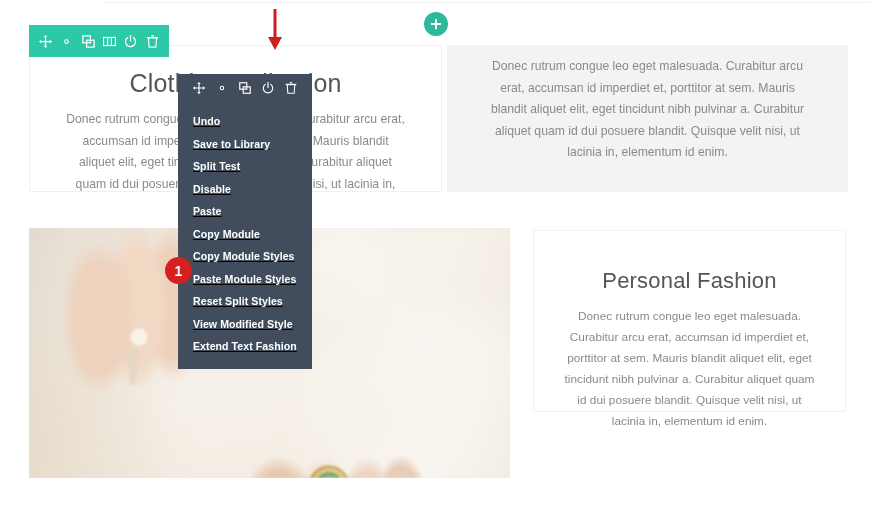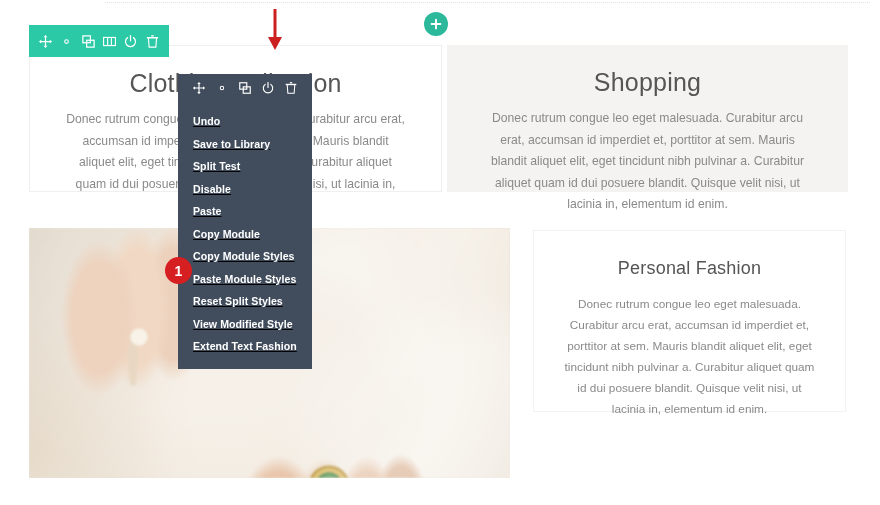--- a/index.html
+++ b/index.html
@@ -71,23 +71,23 @@
   }
 
   #card-clothing .card-title,
   #card-shopping .card-title {
     font-size: 25px;
     line-height: 30px;
     margin-top: 22px;
   }
 
   #card-personal .card-title {
-    font-size: 18px;
+    font-size: 22px;
     line-height: 27px;
-    margin-top: 24px;
+    margin-top: 36px;
   }
 
   .card-body {
     text-align: center;
     color: #8a8a8a;
     font-size: 12.2px;
     line-height: 21.5px;
   }
 
   #card-clothing .card-body,
@@ -271,21 +271,20 @@
 <div id="page">
 
   <div class="top-dotted-rule"></div>
 
   <div class="card" id="card-clothing">
     <div class="card-title">Clothing Collection</div>
     <div class="card-body">Donec rutrum congue leo eget malesuada. Curabitur arcu erat, accumsan id imperdiet et, porttitor at sem. Mauris blandit aliquet elit, eget tincidunt nibh pulvinar a. Curabitur aliquet quam id dui posuere blandit. Quisque velit nisi, ut lacinia in, elementum id enim.</div>
   </div>
 
   <div class="card" id="card-shopping">
-    <div class="card-title">Shopping</div>
     <div class="card-body">Donec rutrum congue leo eget malesuada. Curabitur arcu erat, accumsan id imperdiet et, porttitor at sem. Mauris blandit aliquet elit, eget tincidunt nibh pulvinar a. Curabitur aliquet quam id dui posuere blandit. Quisque velit nisi, ut lacinia in, elementum id enim.</div>
   </div>
 
   <div class="card" id="card-personal">
     <div class="card-title">Personal Fashion</div>
     <div class="card-body">Donec rutrum congue leo eget malesuada. Curabitur arcu erat, accumsan id imperdiet et, porttitor at sem. Mauris blandit aliquet elit, eget tincidunt nibh pulvinar a. Curabitur aliquet quam id dui posuere blandit. Quisque velit nisi, ut lacinia in, elementum id enim.</div>
   </div>
 
   <div id="photo-module">
     <div class="photo-canvas"></div>

